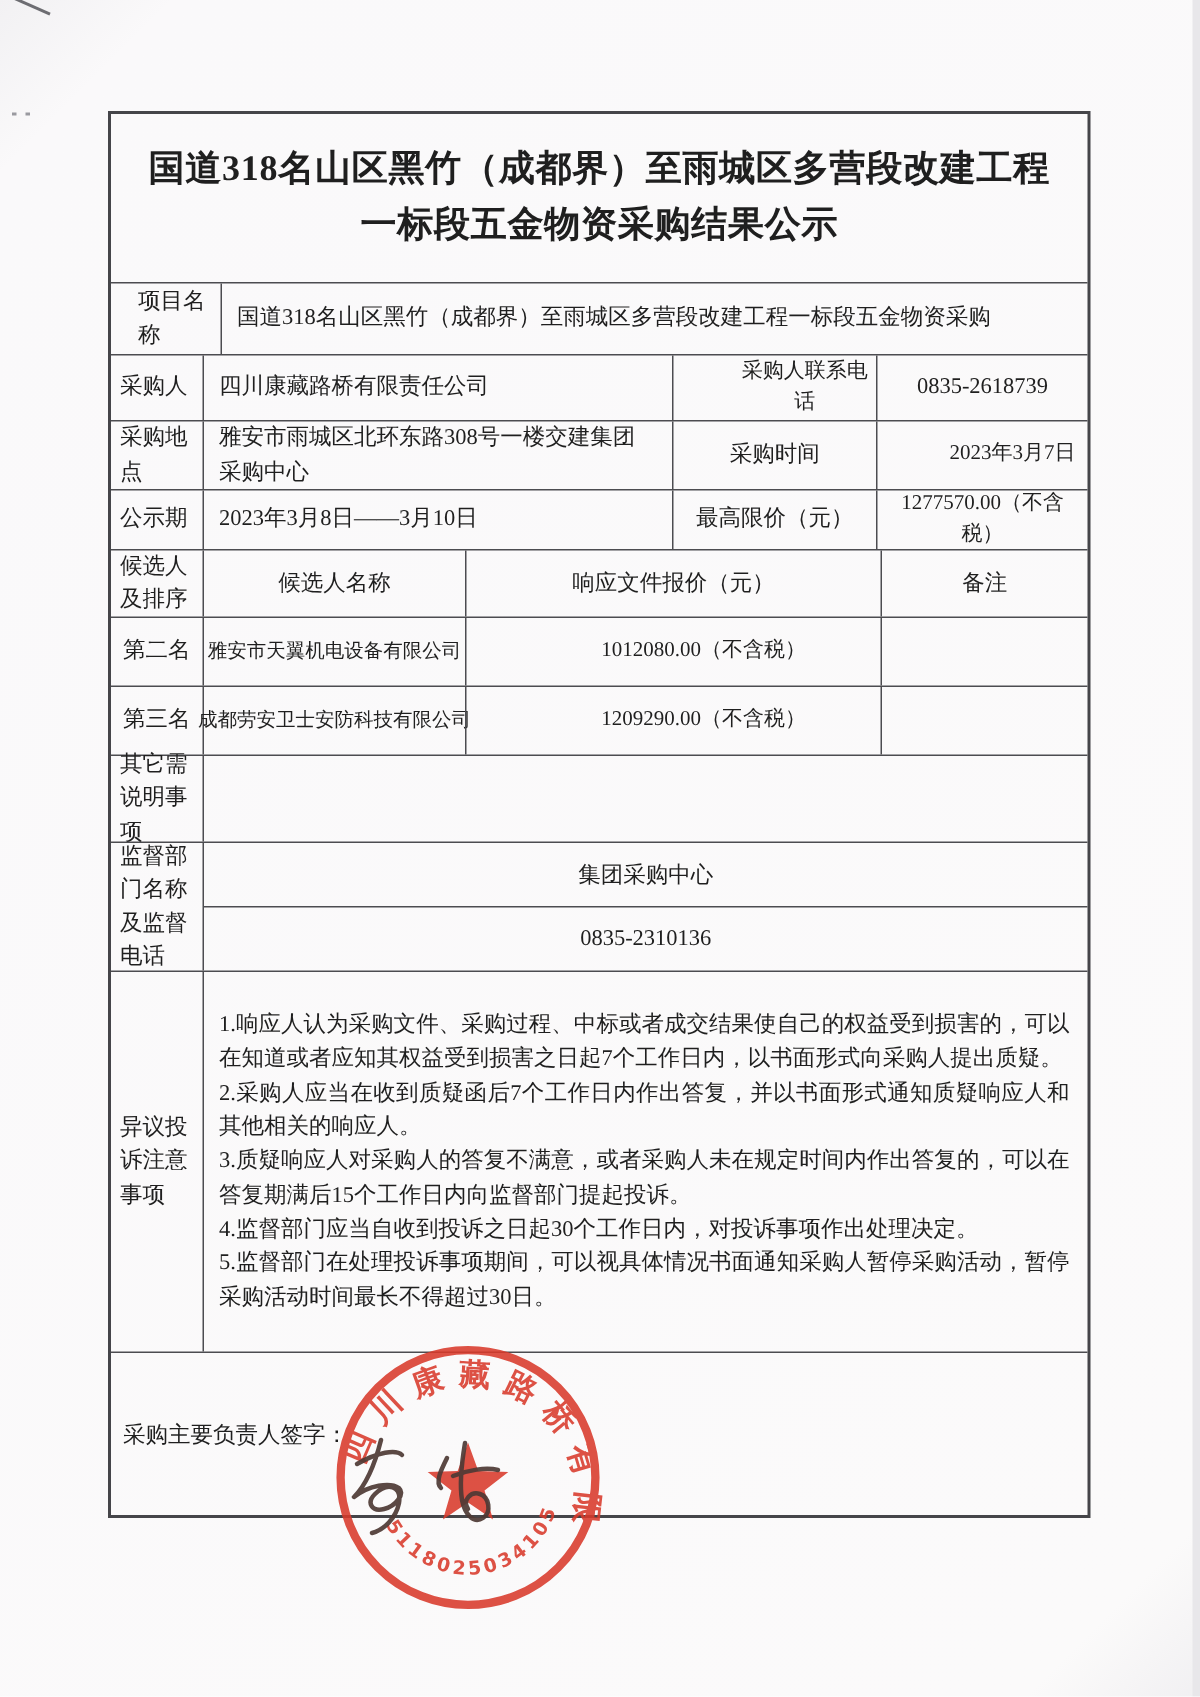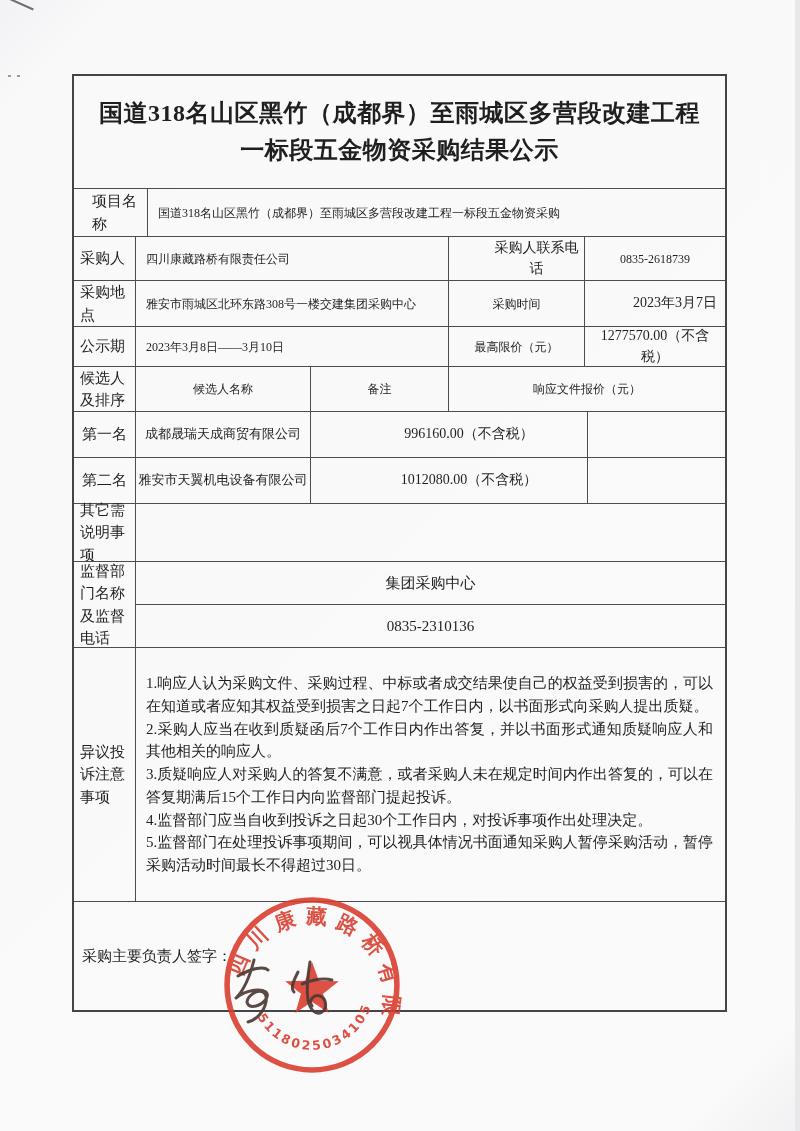--- a/index.html
+++ b/index.html
@@ -27,21 +27,21 @@
     background:transparent;
   }
   .row { display:flex; border-top:1.5px solid #4c4c50; width:100%; flex:none; }
   .row.first { border-top:none; }
   .cell { border-left:1.5px solid #4c4c50; display:flex; align-items:center; min-width:0; }
   .cell.noleft { border-left:none; }
   .lab { width:61px; flex:none; padding:3px 6px; font-size:15px; line-height:1.5; }
   .center { justify-content:center; text-align:center; }
   .flex1 { flex:1; }
   .pad { padding:3px 10px; }
-  .fs15 { font-size:12px; line-height:1.5; }
+  .fs15 { font-size:15px; line-height:1.5; }
   .fs14 { font-size:14px; line-height:1.45;padding-left:40px; }
   .fs13 { font-size:13px; line-height:1.4; white-space:nowrap; }
 
   .r-title { height:112px; }
   .title-cell { flex:1; justify-content:center; text-align:center; padding:0 16px;
     font-size:24px; font-weight:700; line-height:1.55; letter-spacing:0.5px; }
   .r1 { height:48px;padding-left:12px; } .r2 { height:44px; } .r3 { height:46px; } .r4 { height:40px; }
   .c2 { width:313px; flex:none; } .c3 { width:136px; flex:none; }
   .r-ch { height:45px; } .r-cand { height:46px; }
   .cand-name { width:175px; flex:none; }
@@ -102,34 +102,34 @@
     <div class="row r4">
       <div class="cell noleft lab">公示期</div>
       <div class="cell c2 pad fs15">2023年3月8日——3月10日</div>
       <div class="cell c3 center fs15">最高限价（元）</div>
       <div class="cell flex1 center fs14" style="padding:2px 6px;">1277570.00（不含税）</div>
     </div>
 
     <div class="row r-ch">
       <div class="cell noleft lab">候选人及排序</div>
       <div class="cell cand-name center fs15">候选人名称</div>
+      <div class="cell cand-price center fs15">响应文件报价（元）</div>
       <div class="cell flex1 center fs15">备注</div>
-      <div class="cell cand-price center fs15">响应文件报价（元）</div>
     </div>
 
-    <div class="row r-cand">
-      <div class="cell noleft lab center" style="justify-content:center;">第一名</div>
-      <div class="cell cand-name center fs13">成都晟瑞天成商贸有限公司</div>
-      <div class="cell cand-price center fs14">996160.00（不含税）</div>
-      <div class="cell flex1 center fs14"></div>
-    </div>
     <div class="row r-cand">
       <div class="cell noleft lab center" style="justify-content:center;">第二名</div>
       <div class="cell cand-name center fs13">雅安市天翼机电设备有限公司</div>
       <div class="cell cand-price center fs14">1012080.00（不含税）</div>
+      <div class="cell flex1 center fs14"></div>
+    </div>
+    <div class="row r-cand">
+      <div class="cell noleft lab center" style="justify-content:center;">第三名</div>
+      <div class="cell cand-name center fs13">成都劳安卫士安防科技有限公司</div>
+      <div class="cell cand-price center fs14">1209290.00（不含税）</div>
       <div class="cell flex1 center fs14"></div>
     </div>
 
     <div class="row r-other">
       <div class="cell noleft lab">其它需说明事项</div>
       <div class="cell flex1 pad fs15"></div>
     </div>
 
     <div class="row r-sup">
       <div class="cell noleft lab">监督部门名称及监督电话</div>

